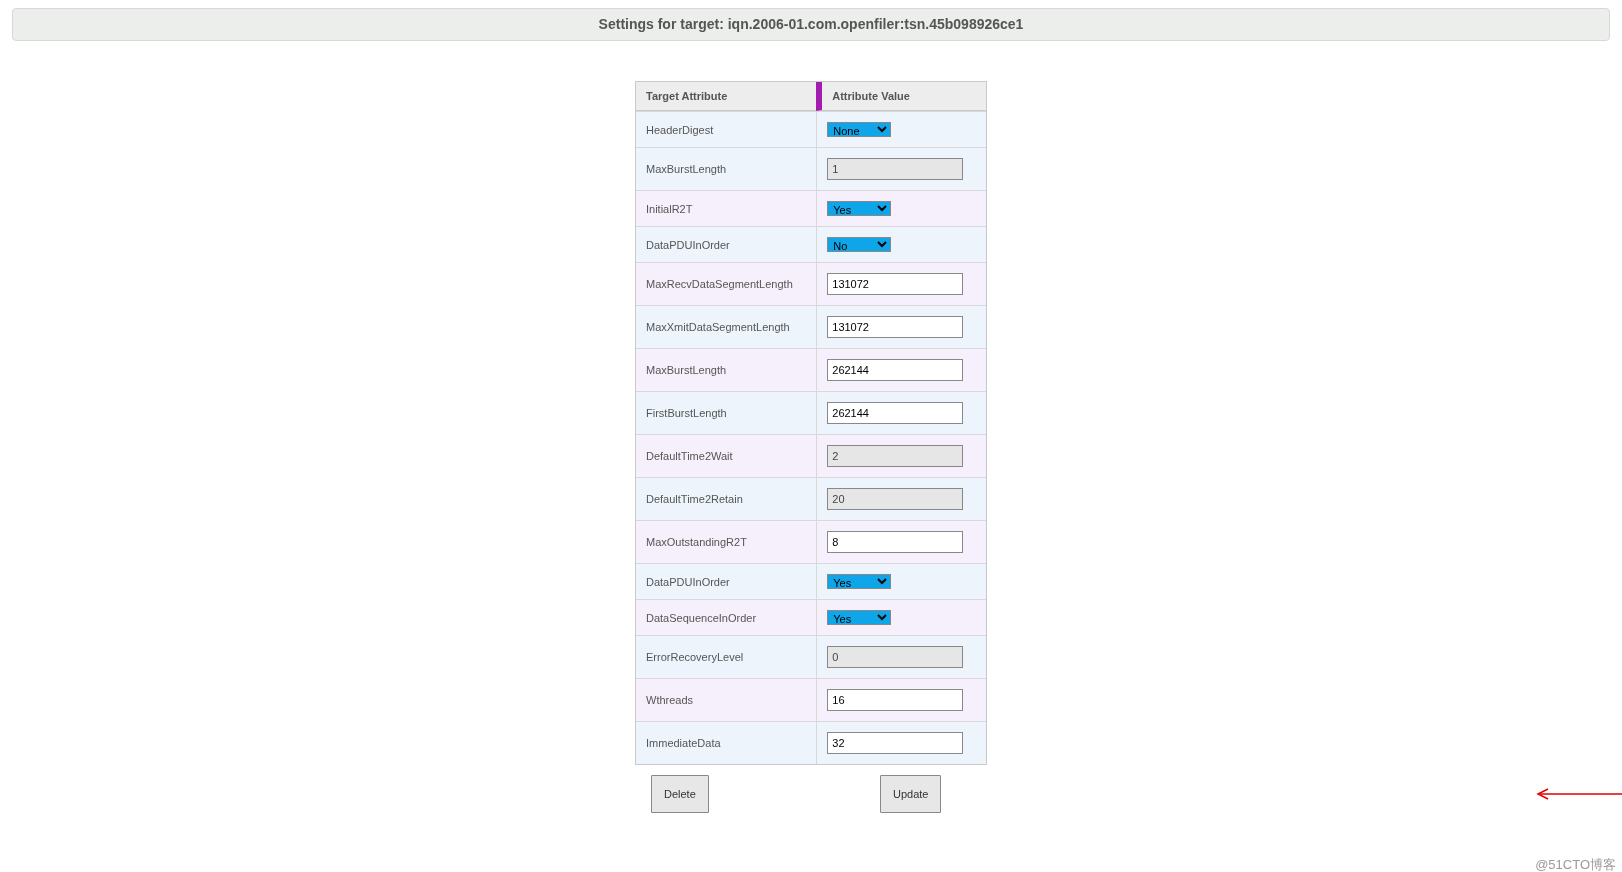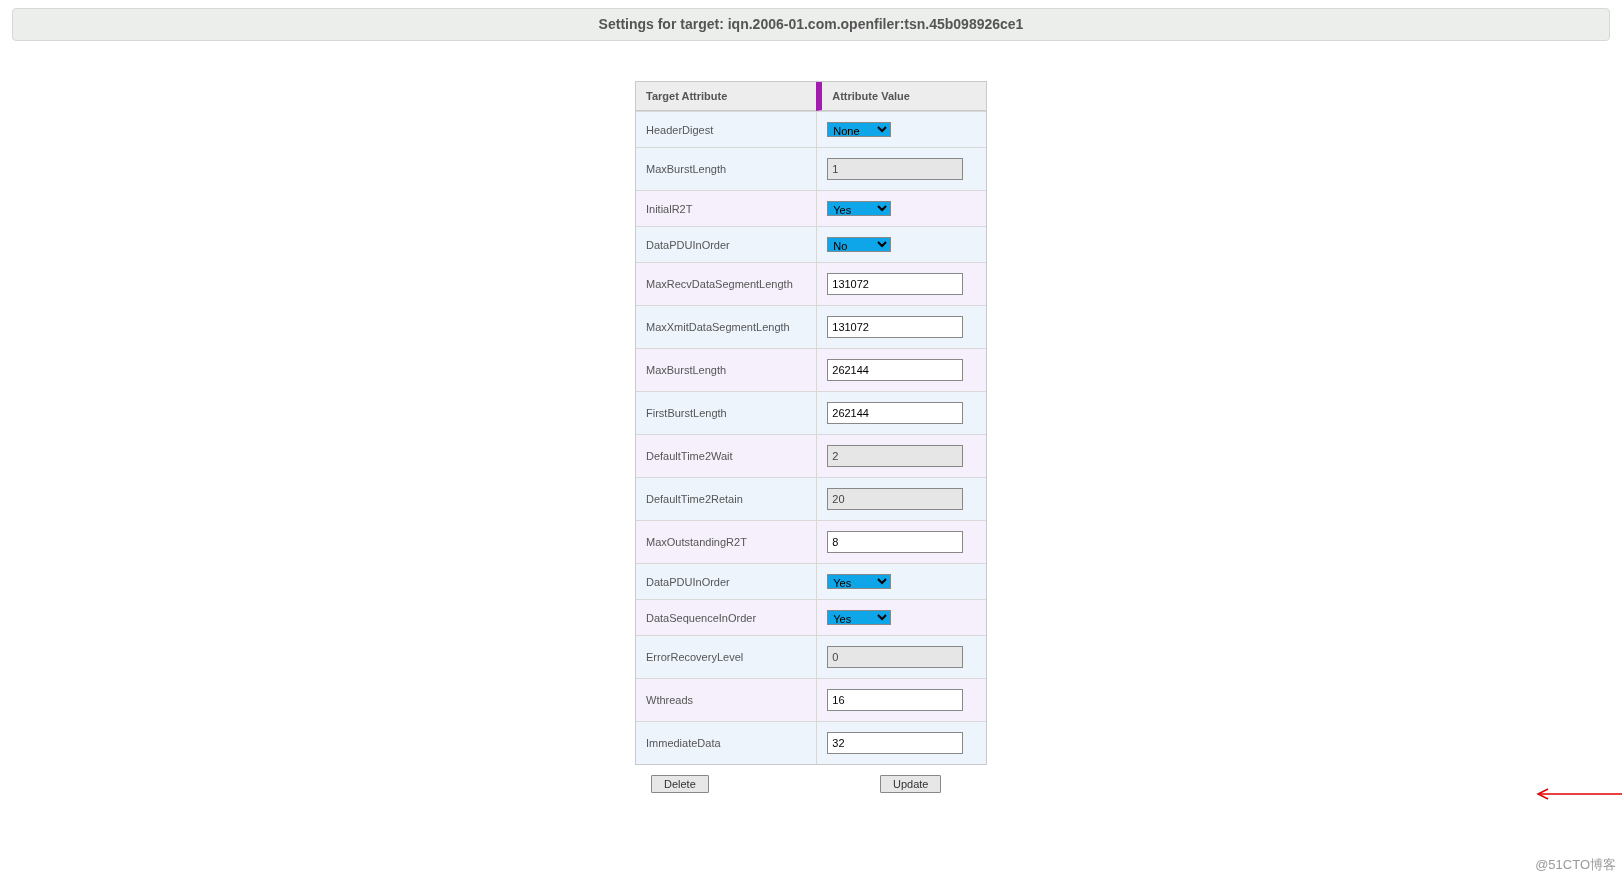--- a/index.html
+++ b/index.html
@@ -66,21 +66,21 @@
     position:relative;
     height:28px;
   }
   button.btn{
     font-family:inherit;
     font-size:11px;
     color:#333;
     background:#e7e7e7;
     border:1px solid #888;
     border-radius:1px;
-    padding:2px 12px;
+    padding:12px 12px;
     cursor:pointer;
   }
   .btn-delete{position:absolute;left:16px;top:0;}
   .btn-update{position:absolute;left:245px;top:0;}
   .arrow{
     position:absolute;
     top:12px;
     left:895px;
     width:155px;
     height:2px;

